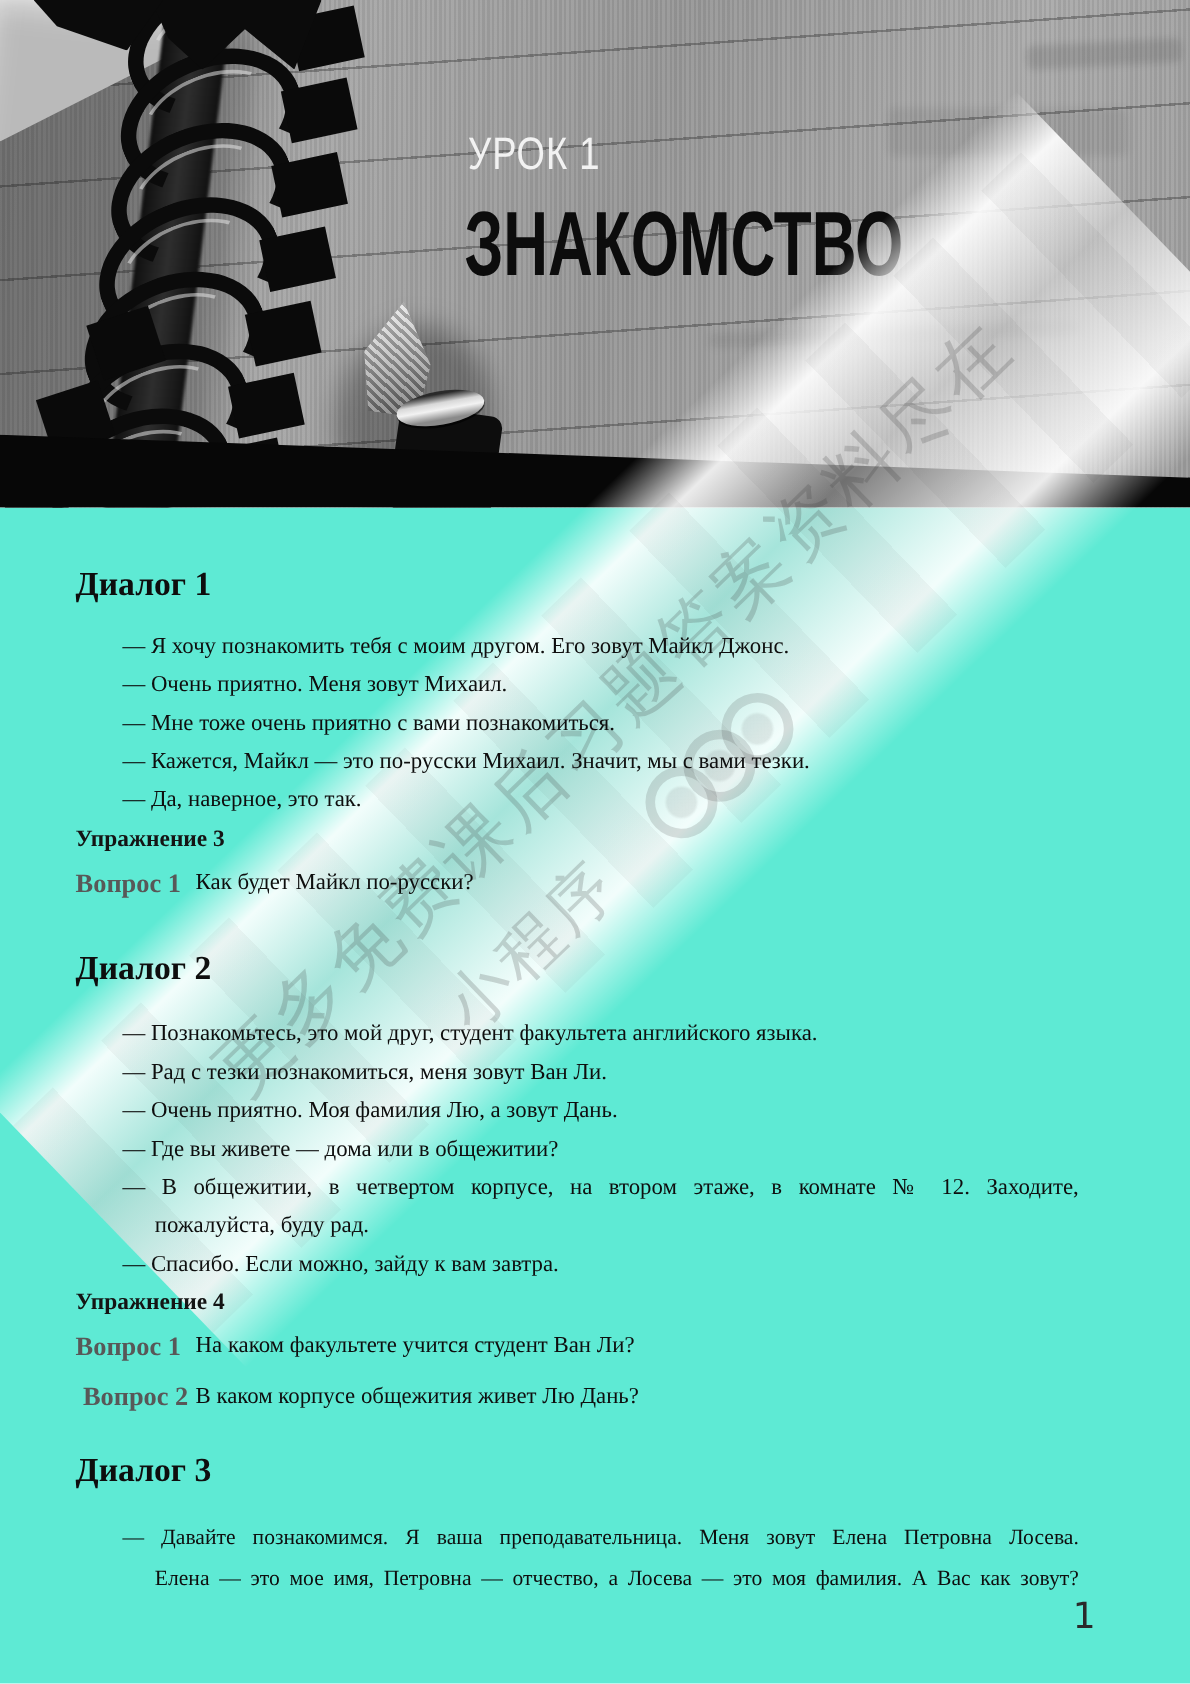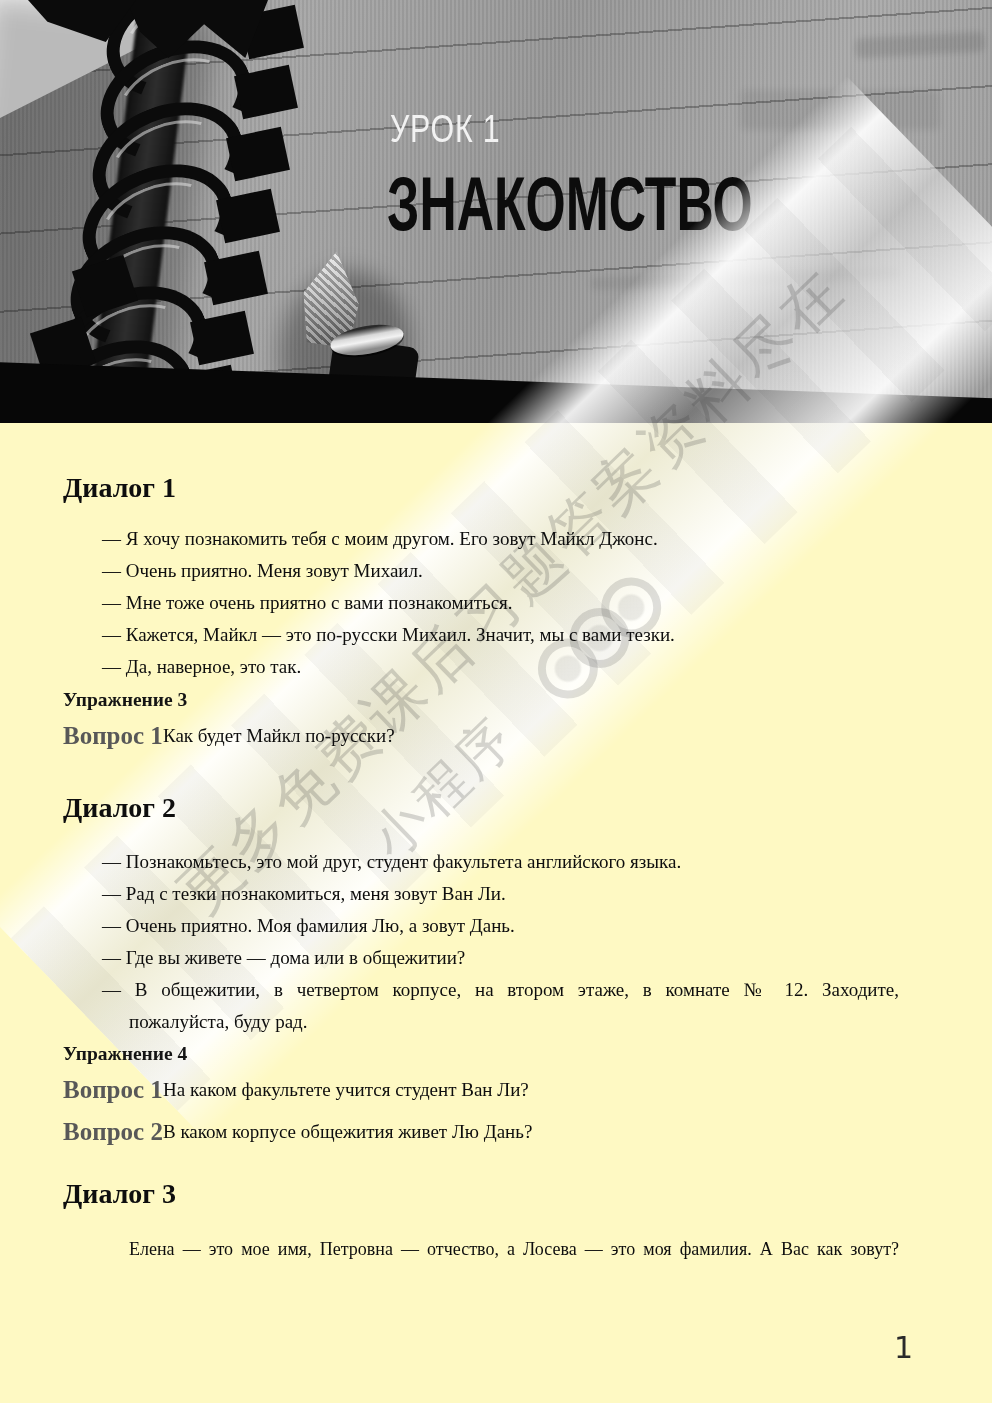--- a/index.html
+++ b/index.html
@@ -1,19 +1,19 @@
 <!DOCTYPE html>
 <html><head>
 <meta charset="utf-8">
 <style>
   * { margin:0; padding:0; box-sizing:border-box; }
   html,body { background:#ffffff; }
   .page {
     position:relative; width:992px; height:1403px; margin:0 auto;
-    background:#fef9c3; overflow:hidden;
+    background:#5eead4; overflow:hidden;
     font-family:"Liberation Serif","DejaVu Serif",serif; color:#111;
   }
 
   
   .hero { position:absolute; left:0; top:0; width:992px; height:423px; overflow:hidden; background:#9e9e9e; z-index:0; }
   .hero .paper {
     position:absolute; inset:0;
     background:
       repeating-linear-gradient(176deg, rgba(0,0,0,0) 0 76px, rgba(25,25,25,0.32) 76px 78px),
       repeating-linear-gradient(90deg, rgba(255,255,255,0.05) 0 2px, rgba(0,0,0,0.05) 2px 4px),
@@ -80,21 +80,21 @@
   .dlg { margin-left:39px; }
   .dlg1 { margin-top:20px; } .dlg2 { margin-top:23px; } .dlg3 { margin-top:23px; }
   .dline { font-size:19px; line-height:32px; text-align:justify; padding-left:27px; text-indent:-27px; color:#0e0e0e; }
   .dlg3 .dline { line-height:34px; font-size:18px; }
   .jl { text-align-last:justify; }
   .cont { text-indent:0; }
   .h-ex { font-size:19.5px; line-height:24px; font-weight:700; color:#141414; }
   .h-e3 { margin-top:5px; } .h-e4 { margin-top:4px; }
   .qrow { display:flex; line-height:30px; font-size:19px; }
   .q1 { margin-top:9px; } .q2 { margin-top:12px;text-align:center; }
-  .qlabel { font-weight:700; color:#585858; min-width:100px; font-size:25px; }
+  .qlabel { font-weight:700; color:#585858; min-width:100px; font-size:22px; }
   .qtext { color:#0e0e0e; }
 
   .pagenum { position:absolute; left:894px; top:1330px; z-index:2;
     font-family:"DejaVu Sans",sans-serif; font-size:30px; font-weight:400; color:#2a2a2a; }
 </style>
 </head>
 <body>
 
 <div class="page">
 
@@ -172,33 +172,35 @@
     </div>
 
     <h2 class="h-dialog h-d2">Диалог 2</h2>
     <div class="dlg dlg2">
       <p class="dline">— Познакомьтесь, это мой друг, студент факультета английского языка.</p>
       <p class="dline">— Рад с тезки познакомиться, меня зовут Ван Ли.</p>
       <p class="dline">— Очень приятно. Моя фамилия Лю, а зовут Дань.</p>
       <p class="dline">— Где вы живете — дома или в общежитии?</p>
       <p class="dline jl">— В общежитии, в четвертом корпусе, на втором этаже, в комнате № 12. Заходите,</p>
       <p class="dline cont">пожалуйста, буду рад.</p>
+      <p class="dline">— Спасибо. Если можно, зайду к вам завтра.</p>
     </div>
 
     <h3 class="h-ex h-e4">Упражнение 4</h3>
     <div class="qrow q1">
       <span class="qlabel">Вопрос 1</span>
       <span class="qtext">На каком факультете учится студент Ван Ли?</span>
     </div>
     <div class="qrow q2">
       <span class="qlabel">Вопрос 2</span>
       <span class="qtext">В каком корпусе общежития живет Лю Дань?</span>
     </div>
 
     <h2 class="h-dialog h-d3">Диалог 3</h2>
     <div class="dlg dlg3">
+      <p class="dline jl">— Давайте познакомимся. Я ваша преподавательница. Меня зовут Елена Петровна Лосева.</p>
       <p class="dline cont jl">Елена — это мое имя, Петровна — отчество, а Лосева — это моя фамилия. А Вас как зовут?</p>
     </div>
 
   </div>
 
   <div class="pagenum">1</div>
 </div>
 
 </body></html>

